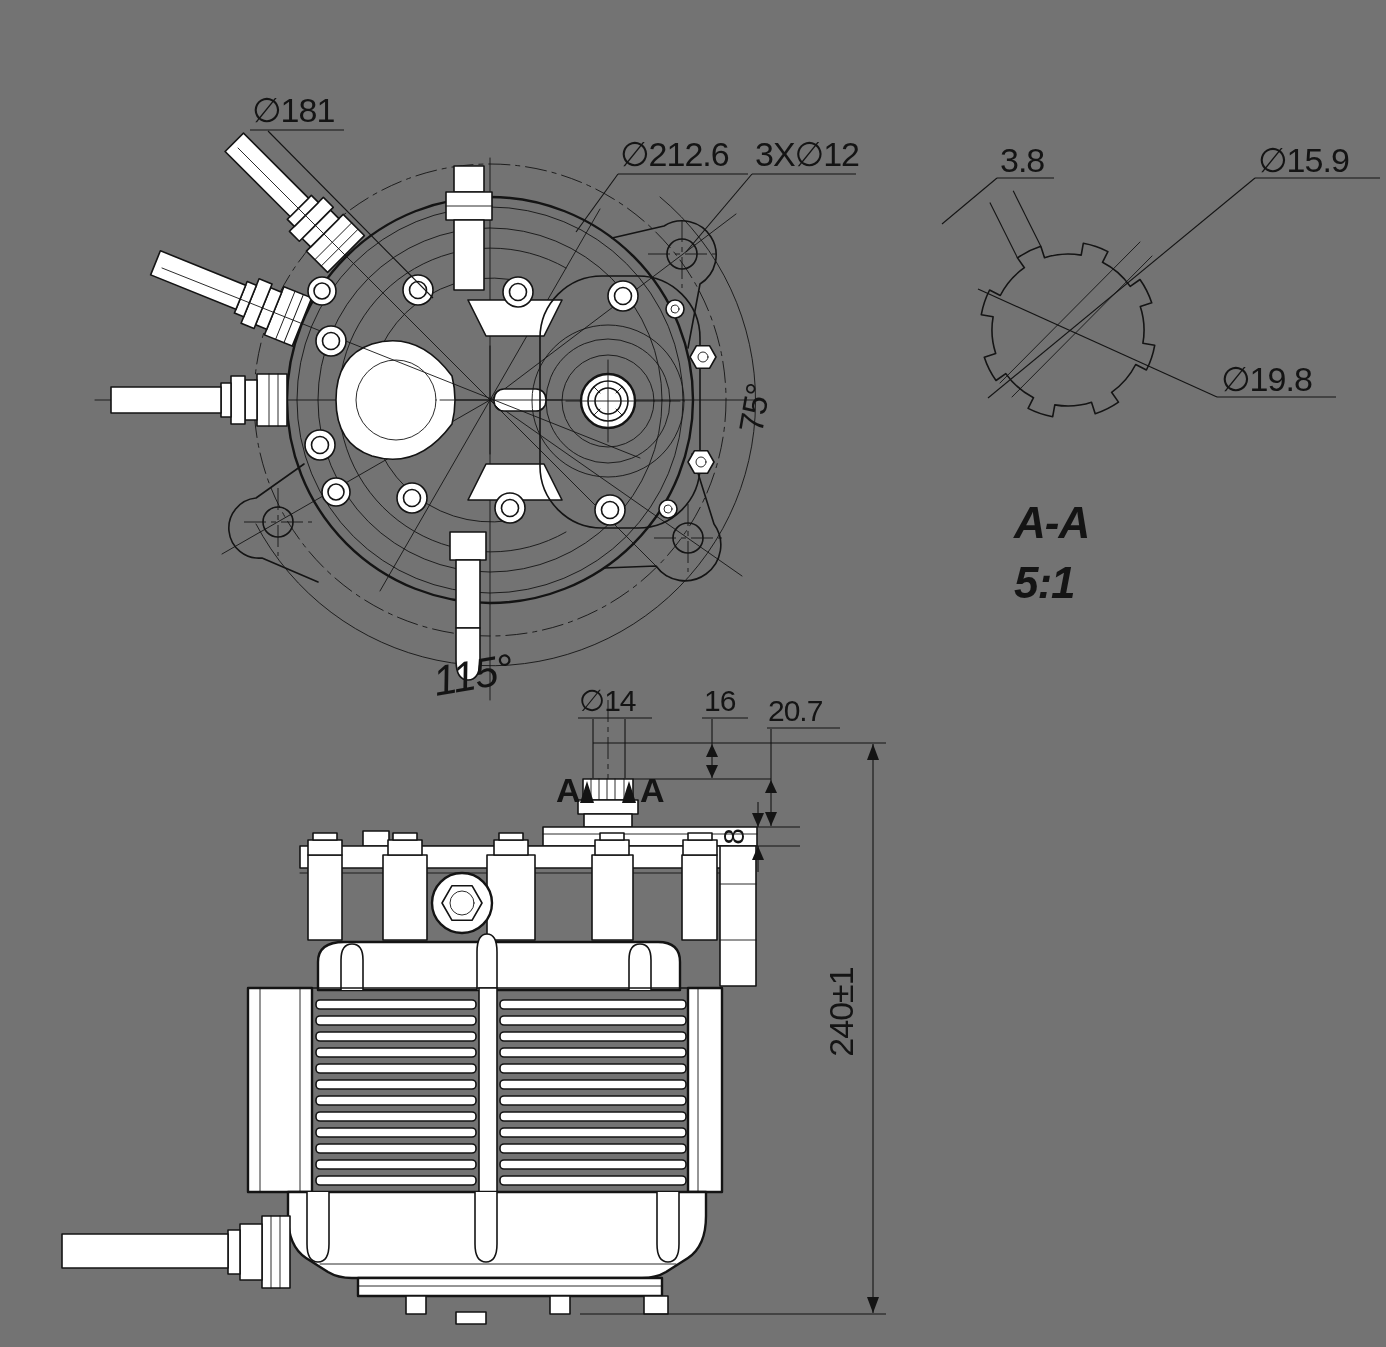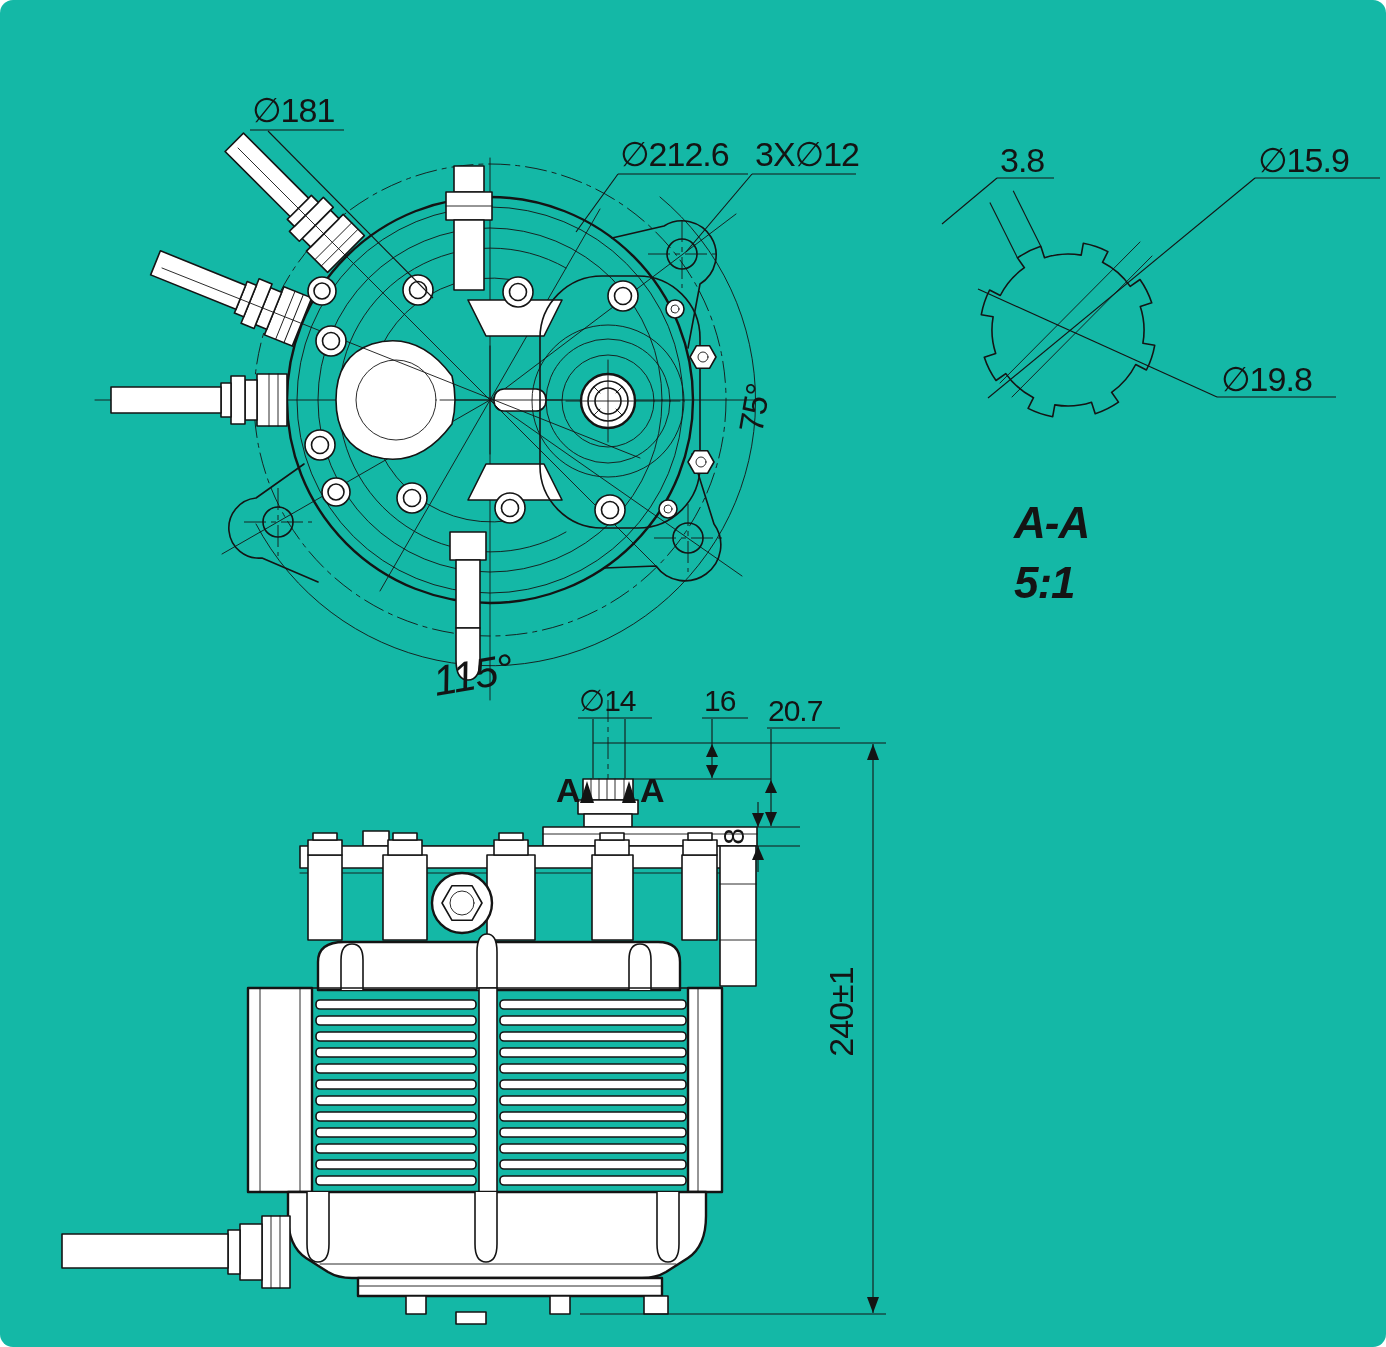--- a/index.html
+++ b/index.html
@@ -1,16 +1,16 @@
 <!DOCTYPE html>
 <html><head>
 <meta charset="utf-8">
 <style>
   html,body{margin:0;padding:0;background:#ffffff;}
-  .page{width:1386px;height:1347px;background:#14b8a6;position:relative;overflow:hidden;border-radius:13px;}
+  .page{width:1386px;height:1347px;background:#737373;position:relative;overflow:hidden;}
   svg{display:block;}
   svg text{font-family:"Liberation Sans","DejaVu Sans",sans-serif;fill:#141414;letter-spacing:-1px;}
   .dimtxt{font-size:34px;}
   .dimtxt-sm{font-size:30px;}
   .it{font-style:italic;}
   .bold{font-weight:bold;}
   .s1{stroke:#141414;stroke-width:2.4;fill:none;stroke-linejoin:round;stroke-linecap:round;}
   .s2{stroke:#141414;stroke-width:1.6;fill:none;stroke-linejoin:round;stroke-linecap:round;}
   .s3{stroke:#141414;stroke-width:0.9;fill:none;stroke-linejoin:round;stroke-linecap:round;}
   .dim{stroke:#141414;stroke-width:1.1;fill:none;}

